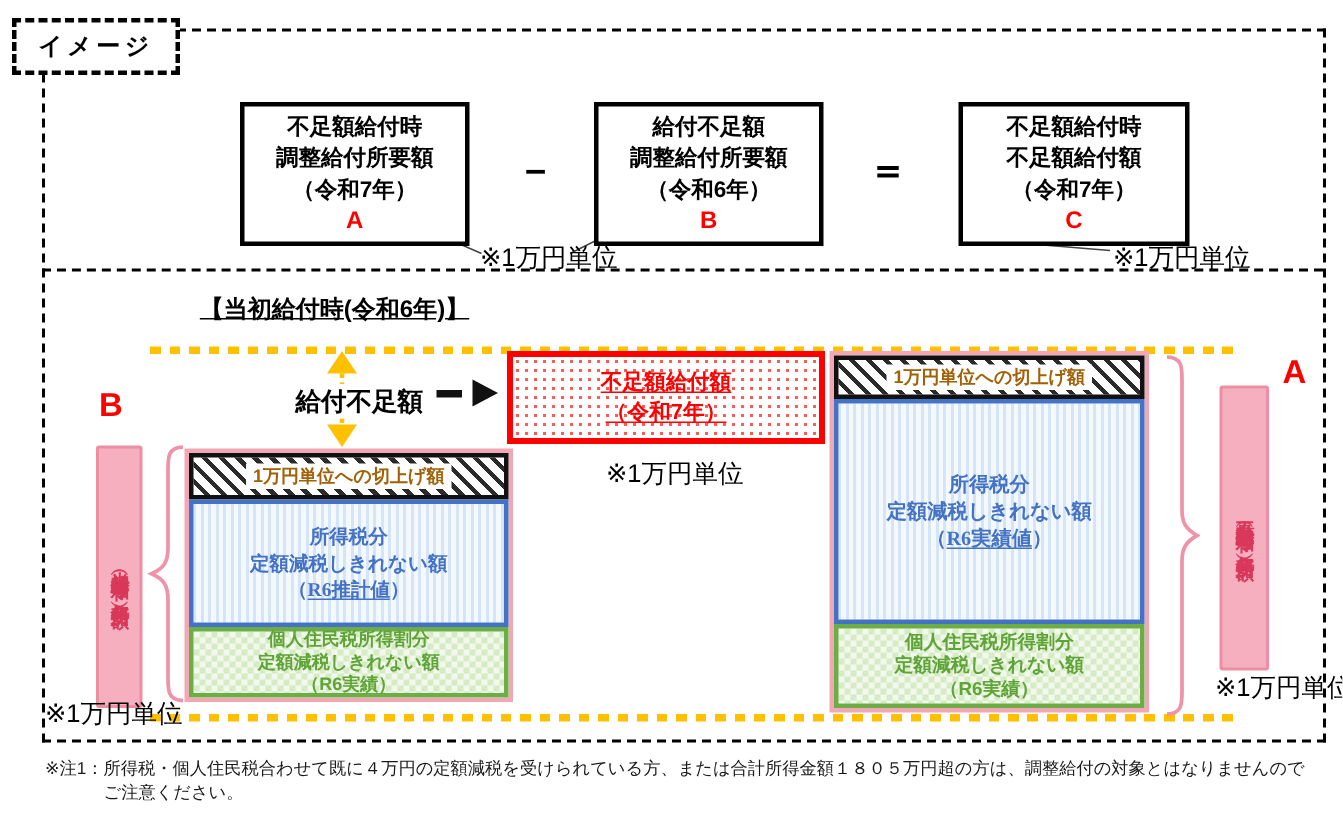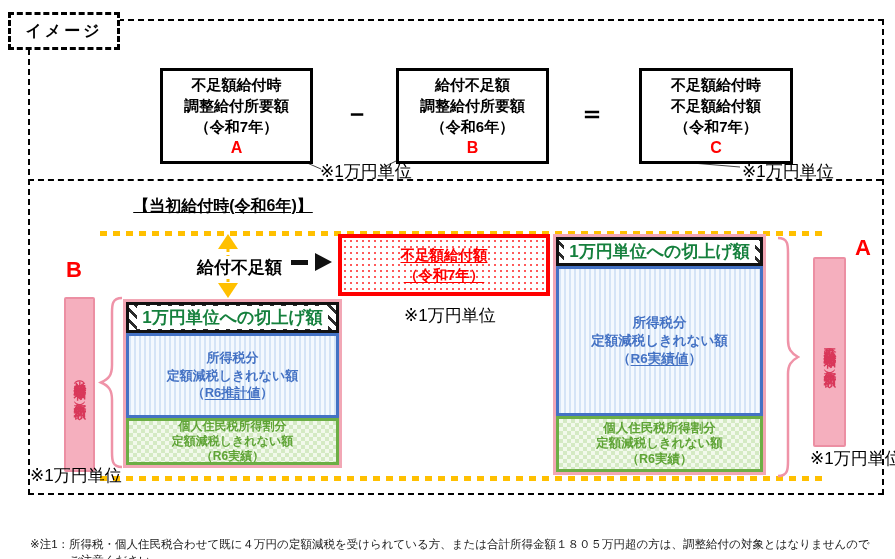--- a/index.html
+++ b/index.html
@@ -41,56 +41,56 @@
   .stack{
     border:3px solid #F2A7B5;background:#fff;display:flex;flex-direction:column;z-index:2;
     box-sizing:border-box;
   }
   .bar-header{
     border:3px solid #111;box-sizing:border-box;
     background:repeating-linear-gradient(45deg,#fff 0 5px,#2b2b2b 5px 8px);
     display:flex;align-items:center;justify-content:center;
   }
   .bar-header span{
-    background:#fff;padding:0 5px;font-size:17px;font-weight:bold;white-space:nowrap;color:#15803d;
+    background:#fff;padding:0 5px;font-size:12px;font-weight:bold;white-space:nowrap;color:#a16207;
   }
   .bar-blue{
     flex:1;border:3px solid #4472C4;box-sizing:border-box;
     background:repeating-linear-gradient(90deg,#d5e4f6 0 2px,#f4f9fe 2px 5px);
     color:#4472C4;font-weight:bold;text-align:center;
     display:flex;flex-direction:column;align-items:center;justify-content:center;line-height:1.35;
   }
   .bar-green{
     border:3px solid #6CAE45;box-sizing:border-box;
     background-color:#f2f9ec;
     background-image:
       linear-gradient(45deg,#d4eac3 25%,rgba(0,0,0,0) 25%,rgba(0,0,0,0) 75%,#d4eac3 75%),
       linear-gradient(45deg,#d4eac3 25%,rgba(0,0,0,0) 25%,rgba(0,0,0,0) 75%,#d4eac3 75%);
     background-size:8px 8px;background-position:0 0,4px 4px;
     color:#5FA436;font-weight:bold;text-align:center;
     display:flex;flex-direction:column;align-items:center;justify-content:center;line-height:1.25;
   }
-  .u{text-decoration:underline;text-underline-offset:2px;}
+  .u{text-decoration:underline;text-underline-offset:2px;font-family:Liberation Serif, serif;}
   .red-box{
     border:4px solid #FF0000;box-sizing:border-box;background:#fff;
     background-image:radial-gradient(circle,#ff5a5a 1.1px,rgba(0,0,0,0) 1.3px);
     background-size:6px 6px;
     display:flex;flex-direction:column;align-items:center;justify-content:center;
     color:#f00;font-size:14.5px;font-weight:bold;line-height:1.4;z-index:2;
   }
   .red-box div{text-decoration:underline;text-underline-offset:2px;}
   .shortfall-label{
     font-size:17px;font-weight:bold;background:#fff;padding:0 2px;white-space:nowrap;z-index:3;
   }
   .bdash{background:#111;z-index:2;}
   .bhead{
     width:0;height:0;border-top:9px solid rgba(0,0,0,0);border-bottom:9px solid rgba(0,0,0,0);
     border-left:17px solid #111;z-index:2;
   }
-  .note{font-size:11.5px;color:#1a1a1a;white-space:nowrap;z-index:2;margin-top:32px;}
+  .note{font-size:11.5px;color:#1a1a1a;white-space:nowrap;z-index:2;}
   svg.overlay{pointer-events:none;}
 </style>
 </head>
 <body>
 
 <div class="page">
 
   <div class="abs outer-frame"></div>
   <div class="abs section-divider"></div>
   <div class="abs image-label-box">

